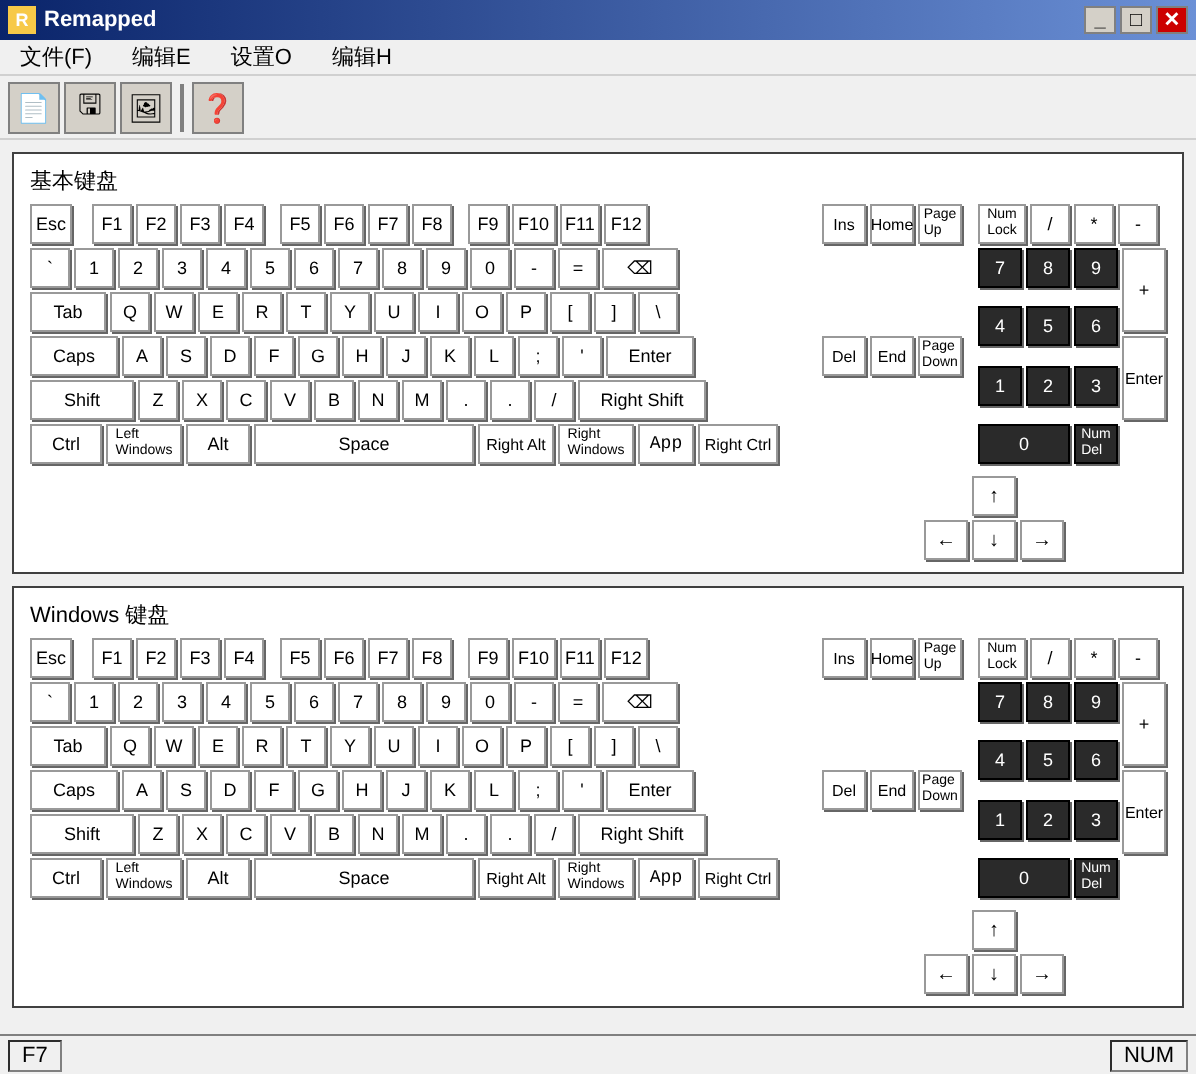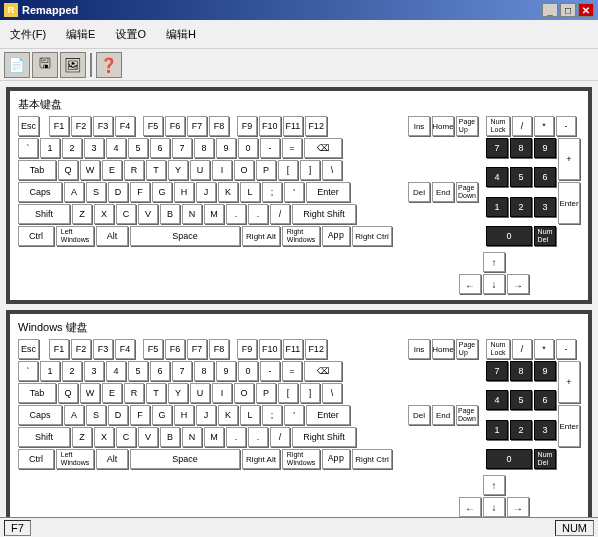--- a/index.html
+++ b/index.html
@@ -28,21 +28,21 @@
     .title-btn {
       width: 16px; height: 14px;
       background: #d4d0c8;
       border: 1px solid #808080;
       display: flex; align-items: center; justify-content: center;
       font-size: 10px; cursor: pointer; color: black;
     }
     .title-btn.close { background: #c00; color: white; }
     .menu-bar {
       background: #f0f0f0;
-      height: 29px;
+      height: 18px;
       display: flex;
       align-items: center;
       border-bottom: 1px solid #d0d0d0;
       padding: 0 4px;
       gap: 8px;
       font-size: 11px;
     }
     .menu-item { padding: 2px 6px; cursor: pointer; }
     .toolbar {
       height: 32px;
@@ -62,21 +62,21 @@
     }
     .toolbar-sep { width: 2px; height: 24px; background: #808080; margin: 0 2px; }
     .main-area {
       padding: 6px;
       display: flex;
       flex-direction: column;
       gap: 6px;
       height: calc(537px - 72px);
     }
     .keyboard-section {
-      border: 4px solid #404040;
+      border: 1px solid #404040;
       background: white;
       padding: 6px 8px;
     }
     .section-title {
       font-size: 11px;
       margin-bottom: 4px;
       color: #000;
     }
     .keyboard-area {
       display: flex;

